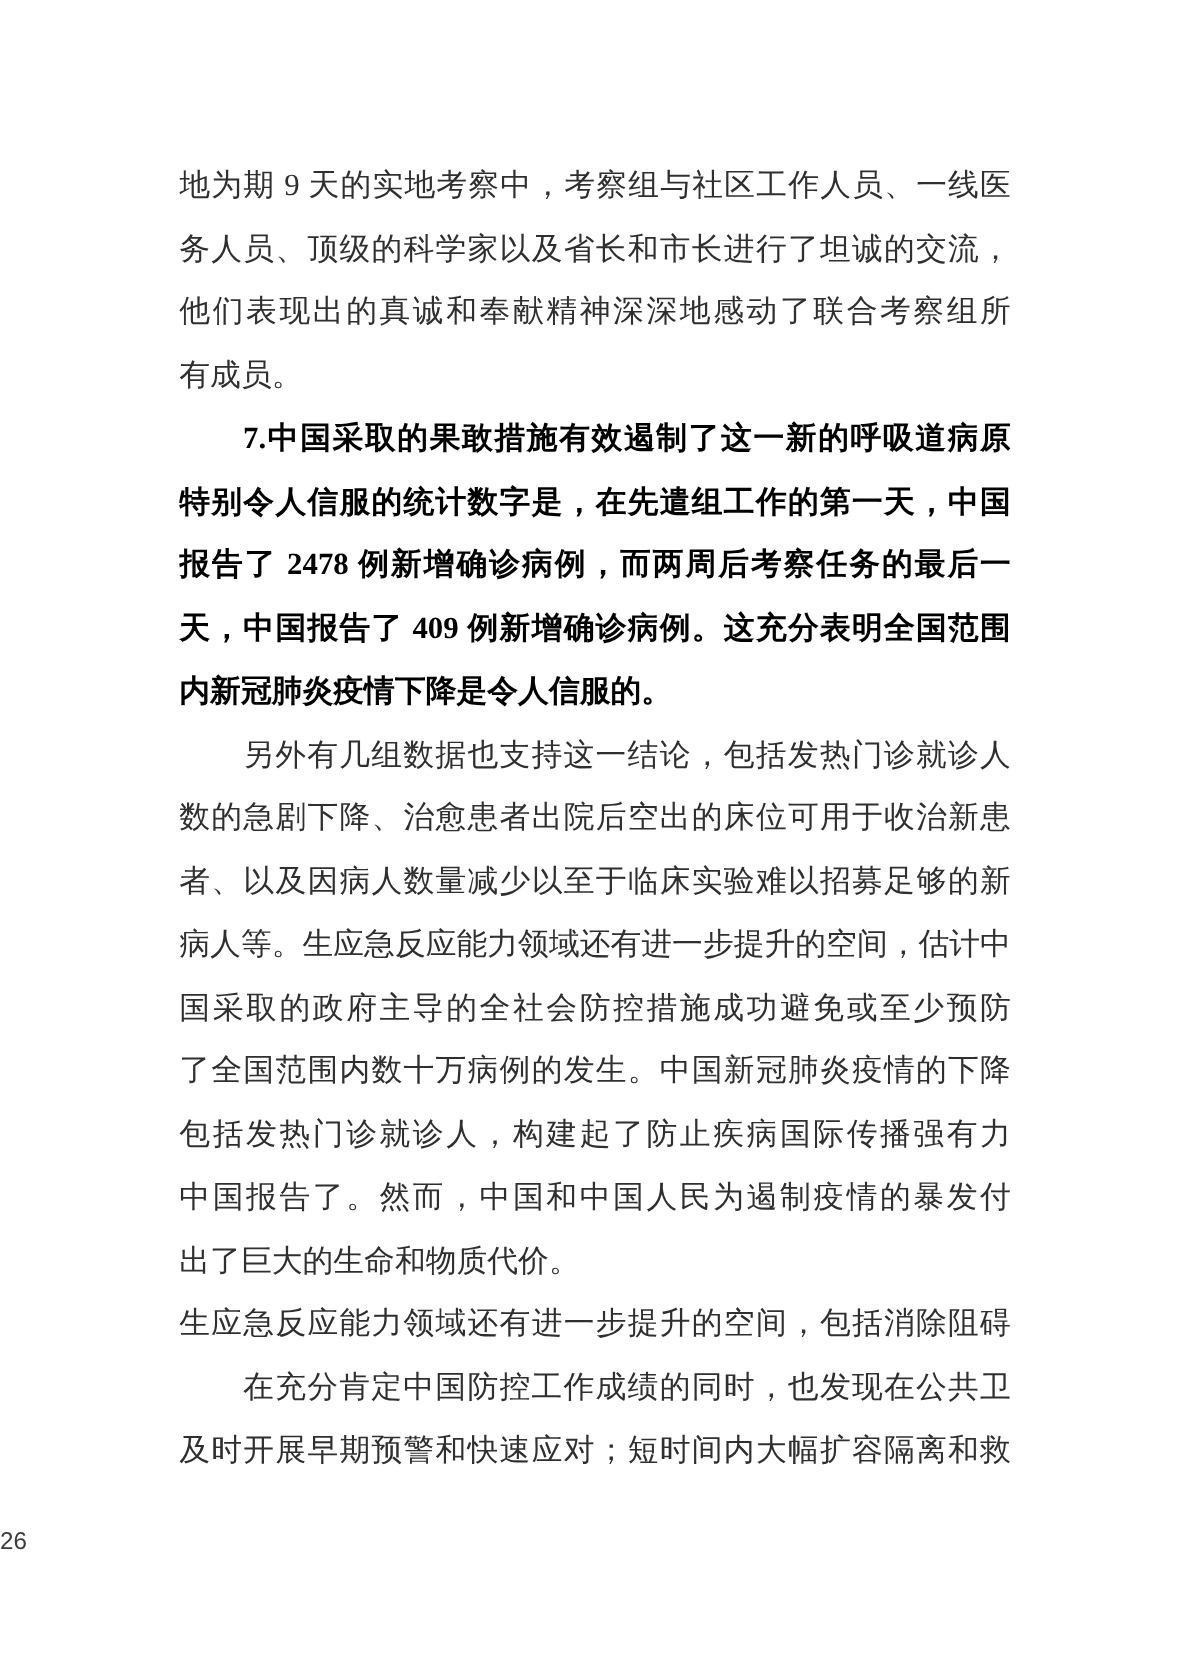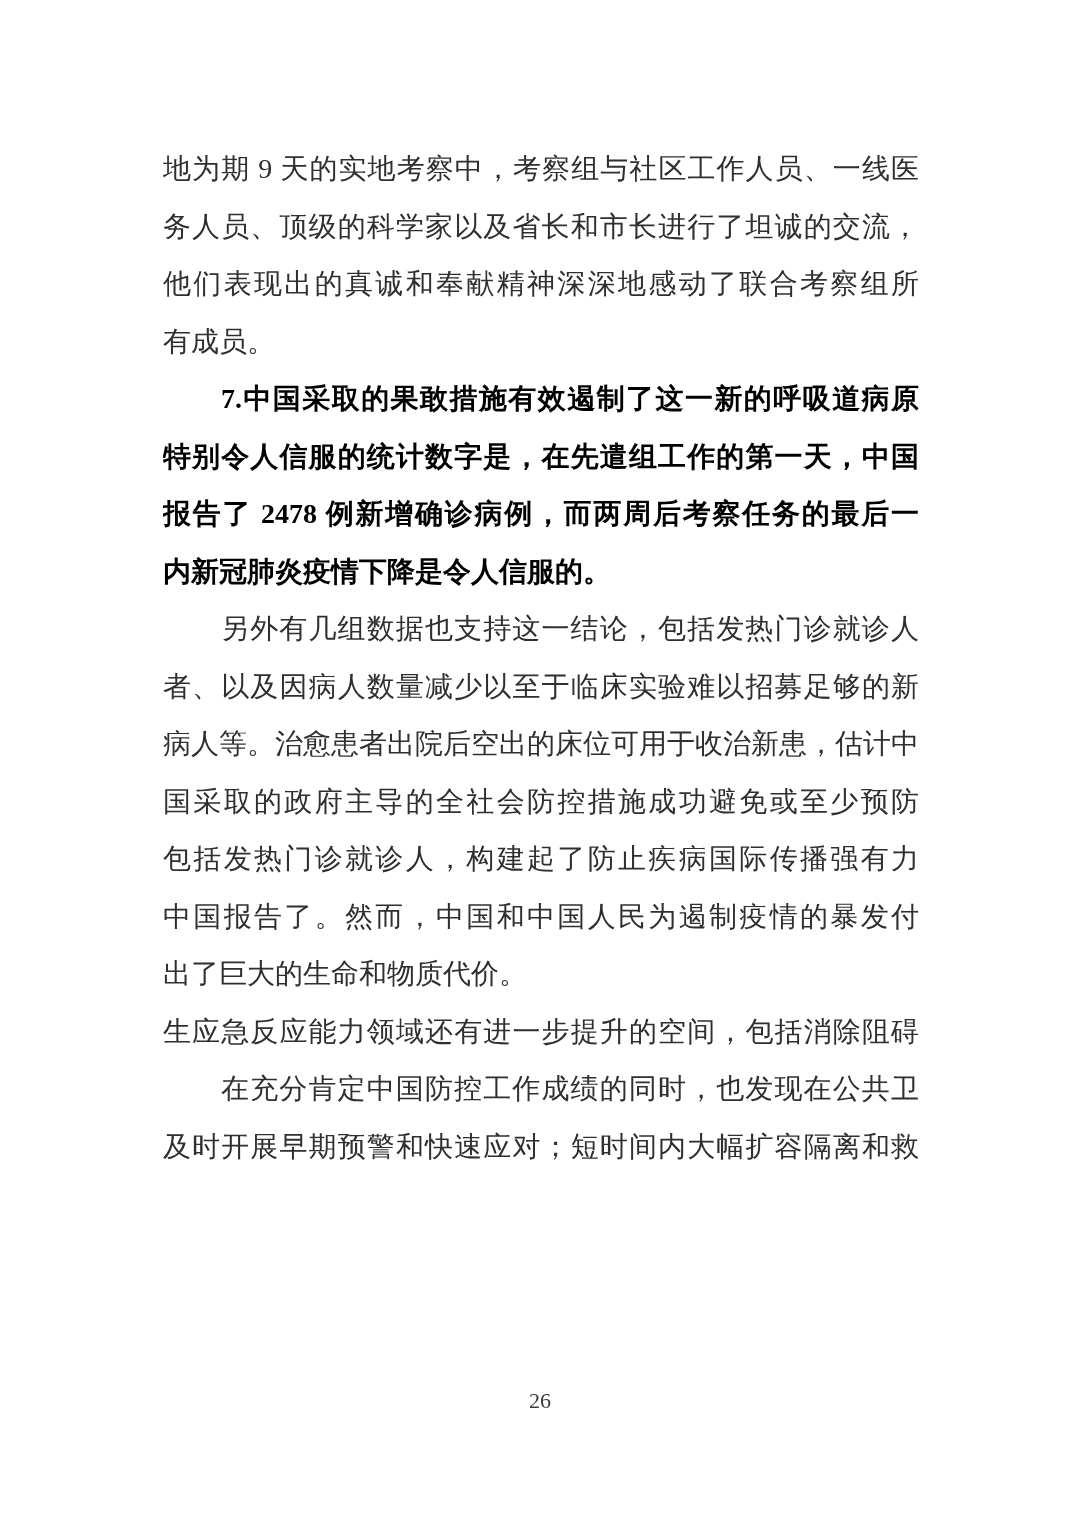--- a/index.html
+++ b/index.html
@@ -40,43 +40,46 @@
     padding-left: 58px;
   }
   .line.para-end {
     text-align-last: left;
   }
   .page-number {
     position: absolute;
     left: 0;
     top: 1388px;
     width: 100%;
-    text-align: center;
+    text-align: left;
     font-size: 22px;
     color: #3c3c3c;
-    font-family: Liberation Serif, serif;
+    font-family: Liberation Sans, sans-serif;
   }
 </style>
 </head>
 <body>
 
 <div class="page">
   <div class="text-block">
     <div class="line">地为期 9 天的实地考察中，考察组与社区工作人员、一线医</div>
     <div class="line">务人员、顶级的科学家以及省长和市长进行了坦诚的交流，</div>
     <div class="line">他们表现出的真诚和奉献精神深深地感动了联合考察组所</div>
     <div class="line para-end">有成员。</div>
     <div class="line bold indent">7.中国采取的果敢措施有效遏制了这一新的呼吸道病原</div>
     <div class="line bold">特别令人信服的统计数字是，在先遣组工作的第一天，中国</div>
     <div class="line bold">报告了 2478 例新增确诊病例，而两周后考察任务的最后一</div>
+    <div class="line bold">天，中国报告了 409 例新增确诊病例。这充分表明全国范围</div>
     <div class="line bold para-end">内新冠肺炎疫情下降是令人信服的。</div>
     <div class="line indent">另外有几组数据也支持这一结论，包括发热门诊就诊人</div>
+    <div class="line">数的急剧下降、治愈患者出院后空出的床位可用于收治新患</div>
     <div class="line">者、以及因病人数量减少以至于临床实验难以招募足够的新</div>
-    <div class="line">病人等。治愈患者出院后空出的床位可用于收治新患，估计中</div>
+    <div class="line">病人等。生应急反应能力领域还有进一步提升的空间，估计中</div>
     <div class="line">国采取的政府主导的全社会防控措施成功避免或至少预防</div>
+    <div class="line">了全国范围内数十万病例的发生。中国新冠肺炎疫情的下降</div>
     <div class="line">包括发热门诊就诊人，构建起了防止疾病国际传播强有力</div>
     <div class="line">中国报告了。然而，中国和中国人民为遏制疫情的暴发付</div>
     <div class="line para-end">出了巨大的生命和物质代价。</div>
     <div class="line">生应急反应能力领域还有进一步提升的空间，包括消除阻碍</div>
     <div class="line indent">在充分肯定中国防控工作成绩的同时，也发现在公共卫</div>
     <div class="line">及时开展早期预警和快速应对；短时间内大幅扩容隔离和救</div>
   </div>
   <div class="page-number">26</div>
 </div>
 

